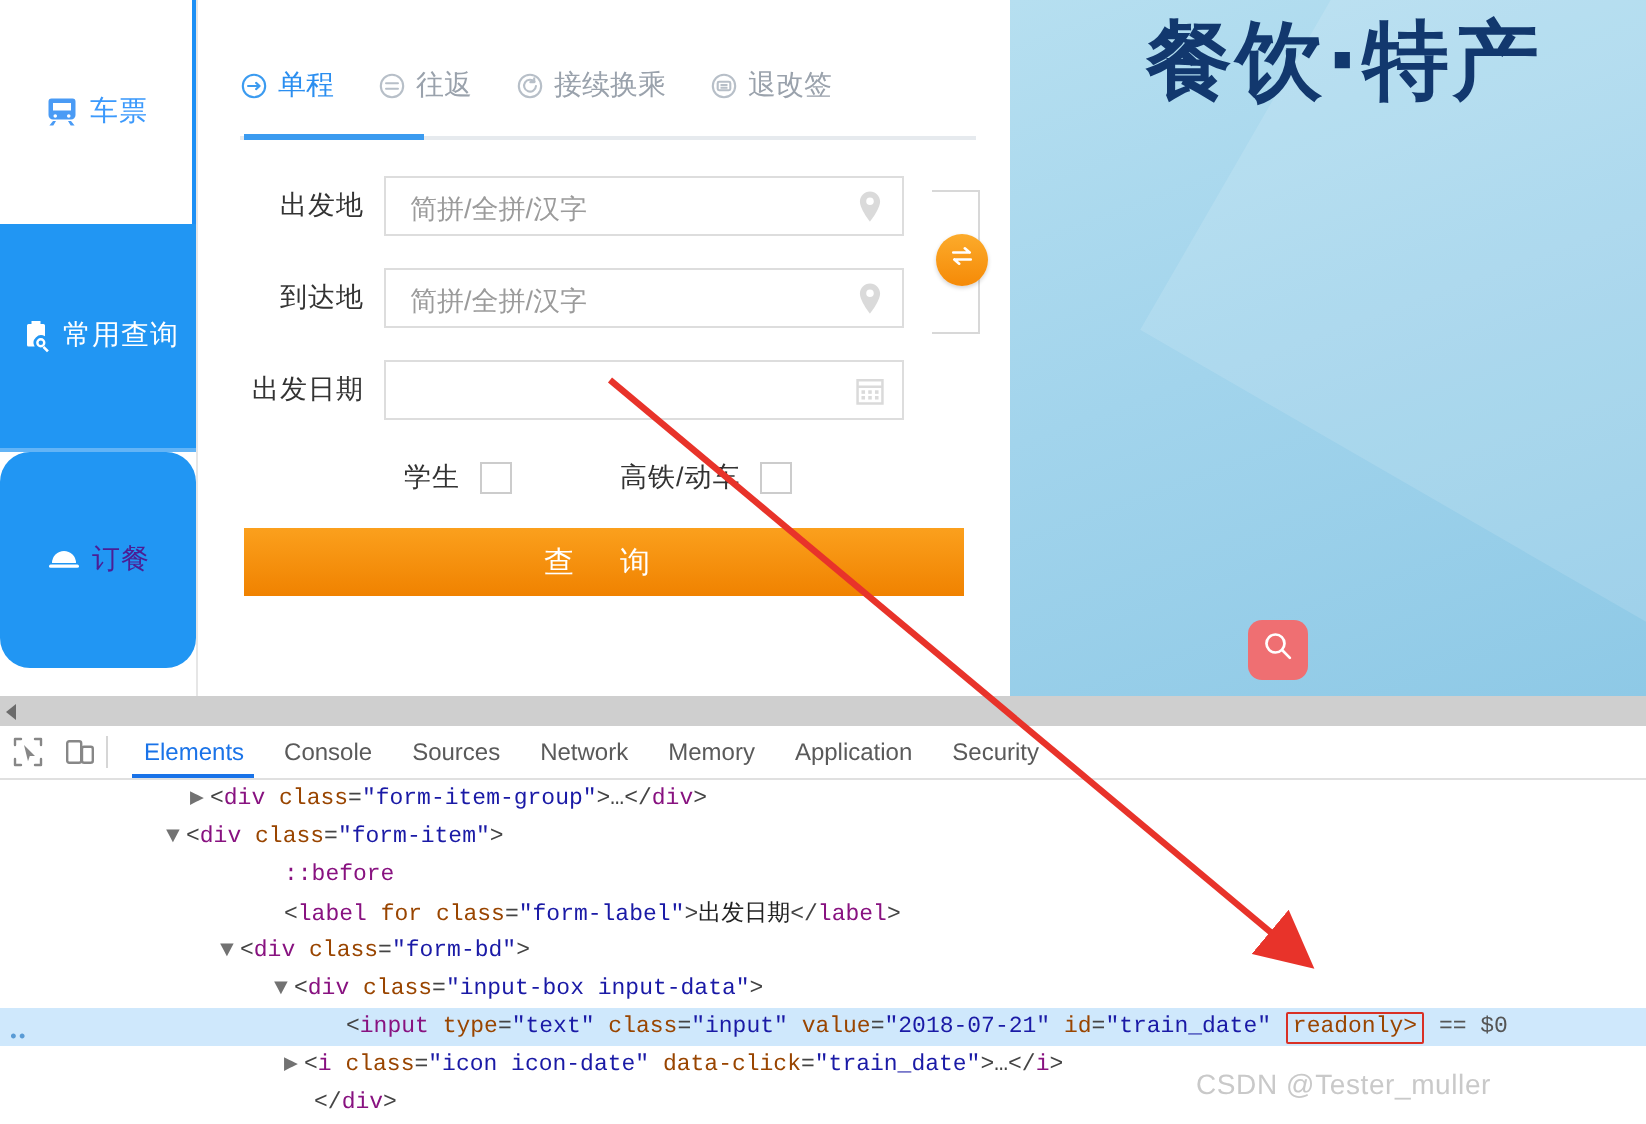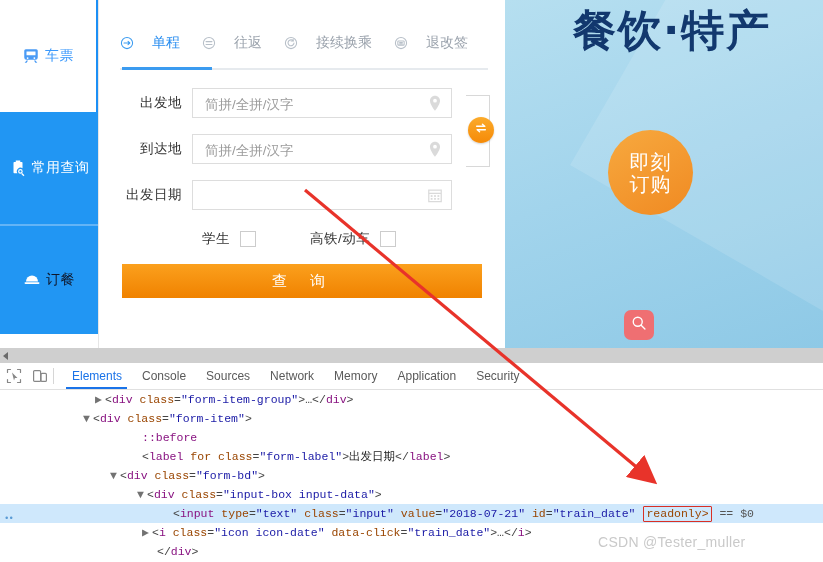--- a/index.html
+++ b/index.html
@@ -15,32 +15,32 @@
   
   .page{position:absolute;left:0;top:0;width:823px;height:348px;background:#fff;overflow:hidden;}
 
   
   .sidebar{position:absolute;left:0;top:0;width:98px;height:348px;}
   .sb-cell{position:absolute;left:0;width:98px;box-sizing:border-box;
            display:flex;align-items:center;justify-content:center;gap:5px;}
   .sb-cell .sb-label{font-size:14px;letter-spacing:.5px;}
   .sb-plain{top:0;height:112px;background:#fff;color:#3b99fc;border-right:2px solid #1c8ff5;}
   .sb-blue1{top:112px;height:112px;background:#2196f3;color:#fff;}
-  .sb-blue2{top:226px;height:108px;background:#2196f3;color:#0f172a;}
+  .sb-blue2{top:226px;height:108px;background:#2196f3;color:#4c1d95;border-radius:15px;}
   .sb-sep{position:absolute;left:0;top:224px;width:98px;height:2px;background:#63b4f6;}
   .sb-bottom{position:absolute;left:0;top:334px;width:98px;height:14px;background:#fff;}
   .ico{width:18px;height:18px;display:inline-block;flex:0 0 auto;}
   .ico svg{display:block;}
 
   
   .v-div{position:absolute;left:98px;top:0;width:1px;height:348px;background:#e6e6e6;}
 
   
   .tabs{position:absolute;left:120px;top:32px;width:368px;height:38px;display:flex;align-items:flex-start;}
-  .tab{display:flex;align-items:center;gap:18px;font-size:14px;color:#9aa2ac;cursor:default;
+  .tab{display:flex;align-items:center;gap:5px;font-size:14px;color:#9aa2ac;cursor:default;
        padding:2px 0 10px 0;margin-right:22px;white-space:nowrap;justify-content:center;}
   .tab.active{color:#2a8ef0;}
   .tabs-underline{position:absolute;left:120px;top:68px;width:368px;height:2px;background:#e6eaee;}
   .tabs-underline-active{position:absolute;left:122px;top:67px;width:90px;height:3px;background:#3b9bf0;}
   .tab-ico{width:14px;height:14px;display:inline-block;}
 
   
   .form{position:absolute;left:120px;top:88px;width:370px;}
   .frow{display:flex;align-items:center;height:30px;margin-bottom:16px;}
   .flabel{width:72px;text-align:right;font-size:13.5px;color:#333;padding-right:10px;box-sizing:border-box;
@@ -277,24 +277,20 @@
       </span>
     </div>
 
     <div class="banner">
       <div class="bn-sky"></div>
       <div class="bn-wedge"></div>
 
       <div class="bn-t1">餐饮·特产</div>
     </div>
 
-    <div class="bn-circle">
-      <span>即刻</span>
-      <span>订购</span>
-    </div>
 
     <div class="bn-search">
       <span>
         <svg viewBox="0 0 20 20" width="18" height="18" fill="none" stroke="#ffffff" stroke-width="1.5" stroke-linecap="round">
           <circle cx="8.6" cy="8.6" r="5"></circle>
             <path d="M12.4 12.4 16.6 16.6"></path>
         </svg>
       </span>
     </div>
   </div>

